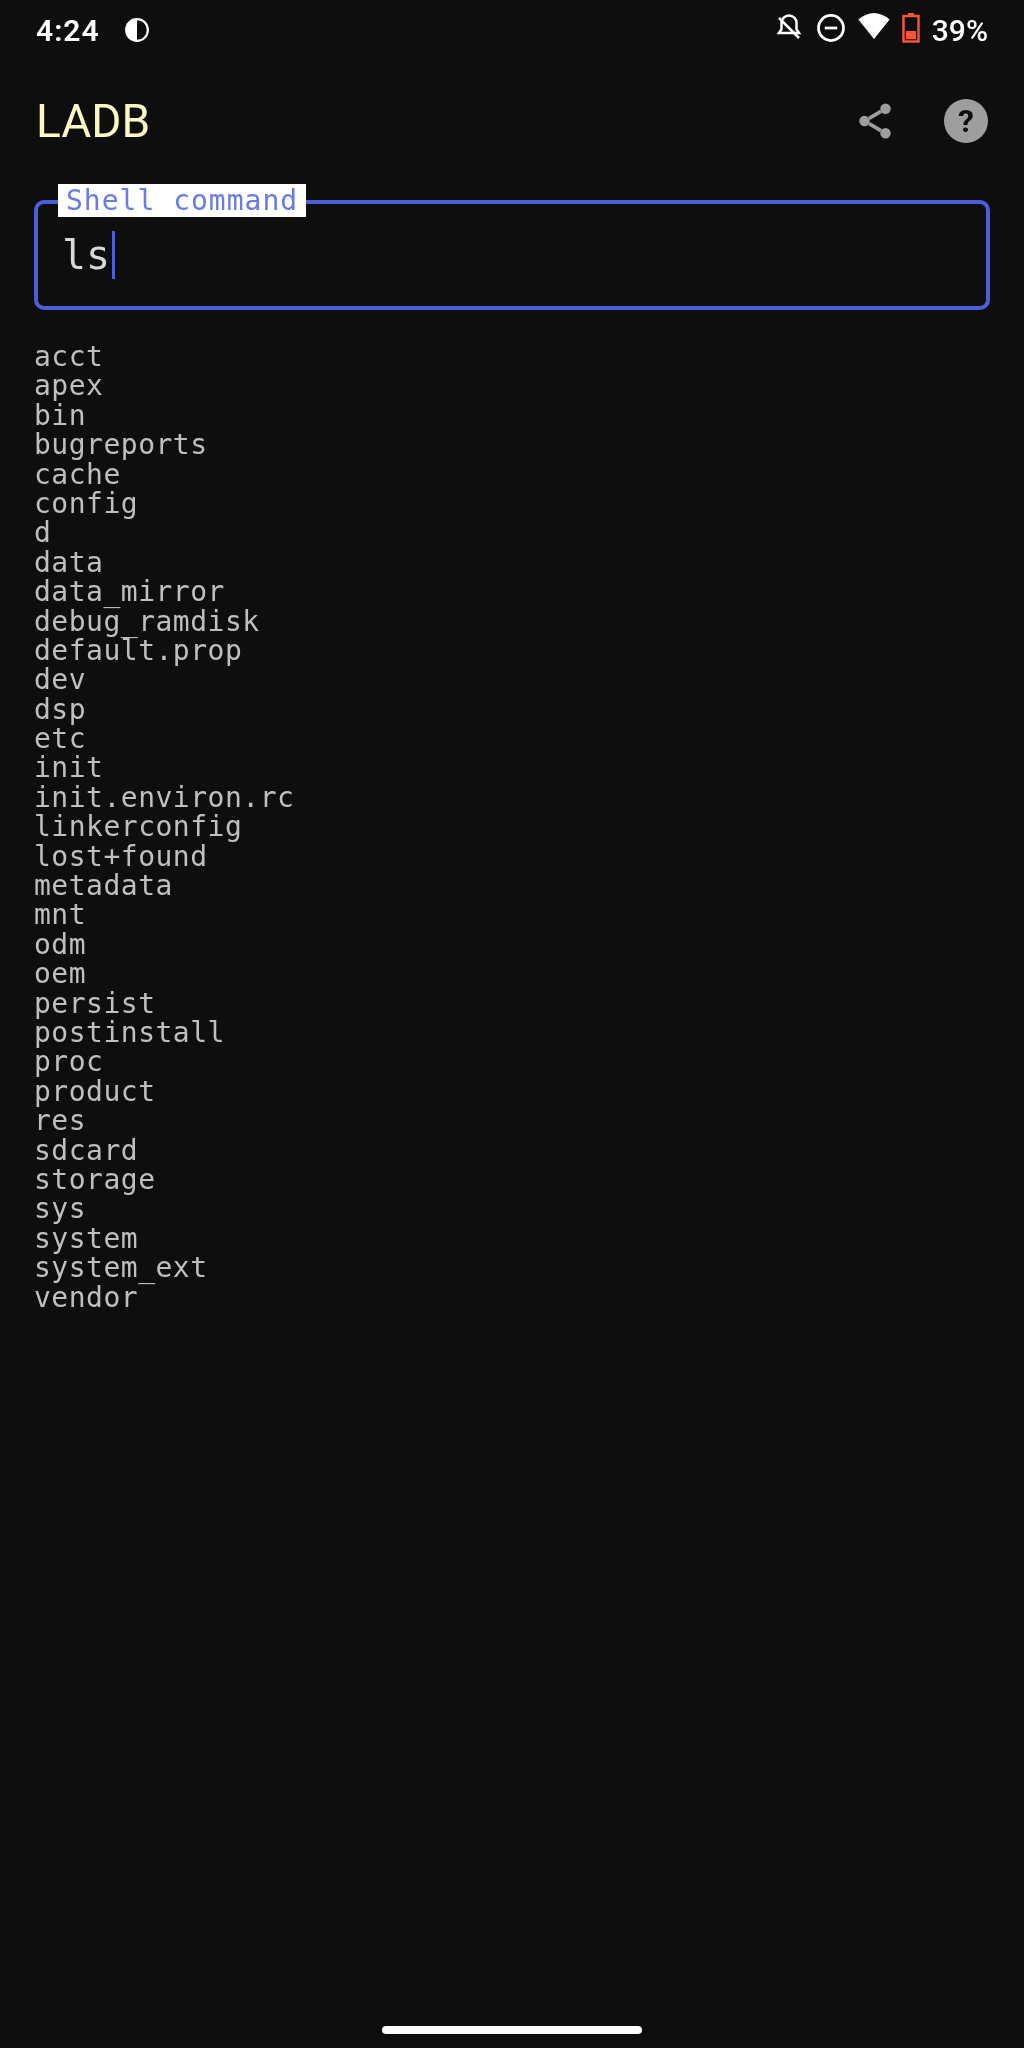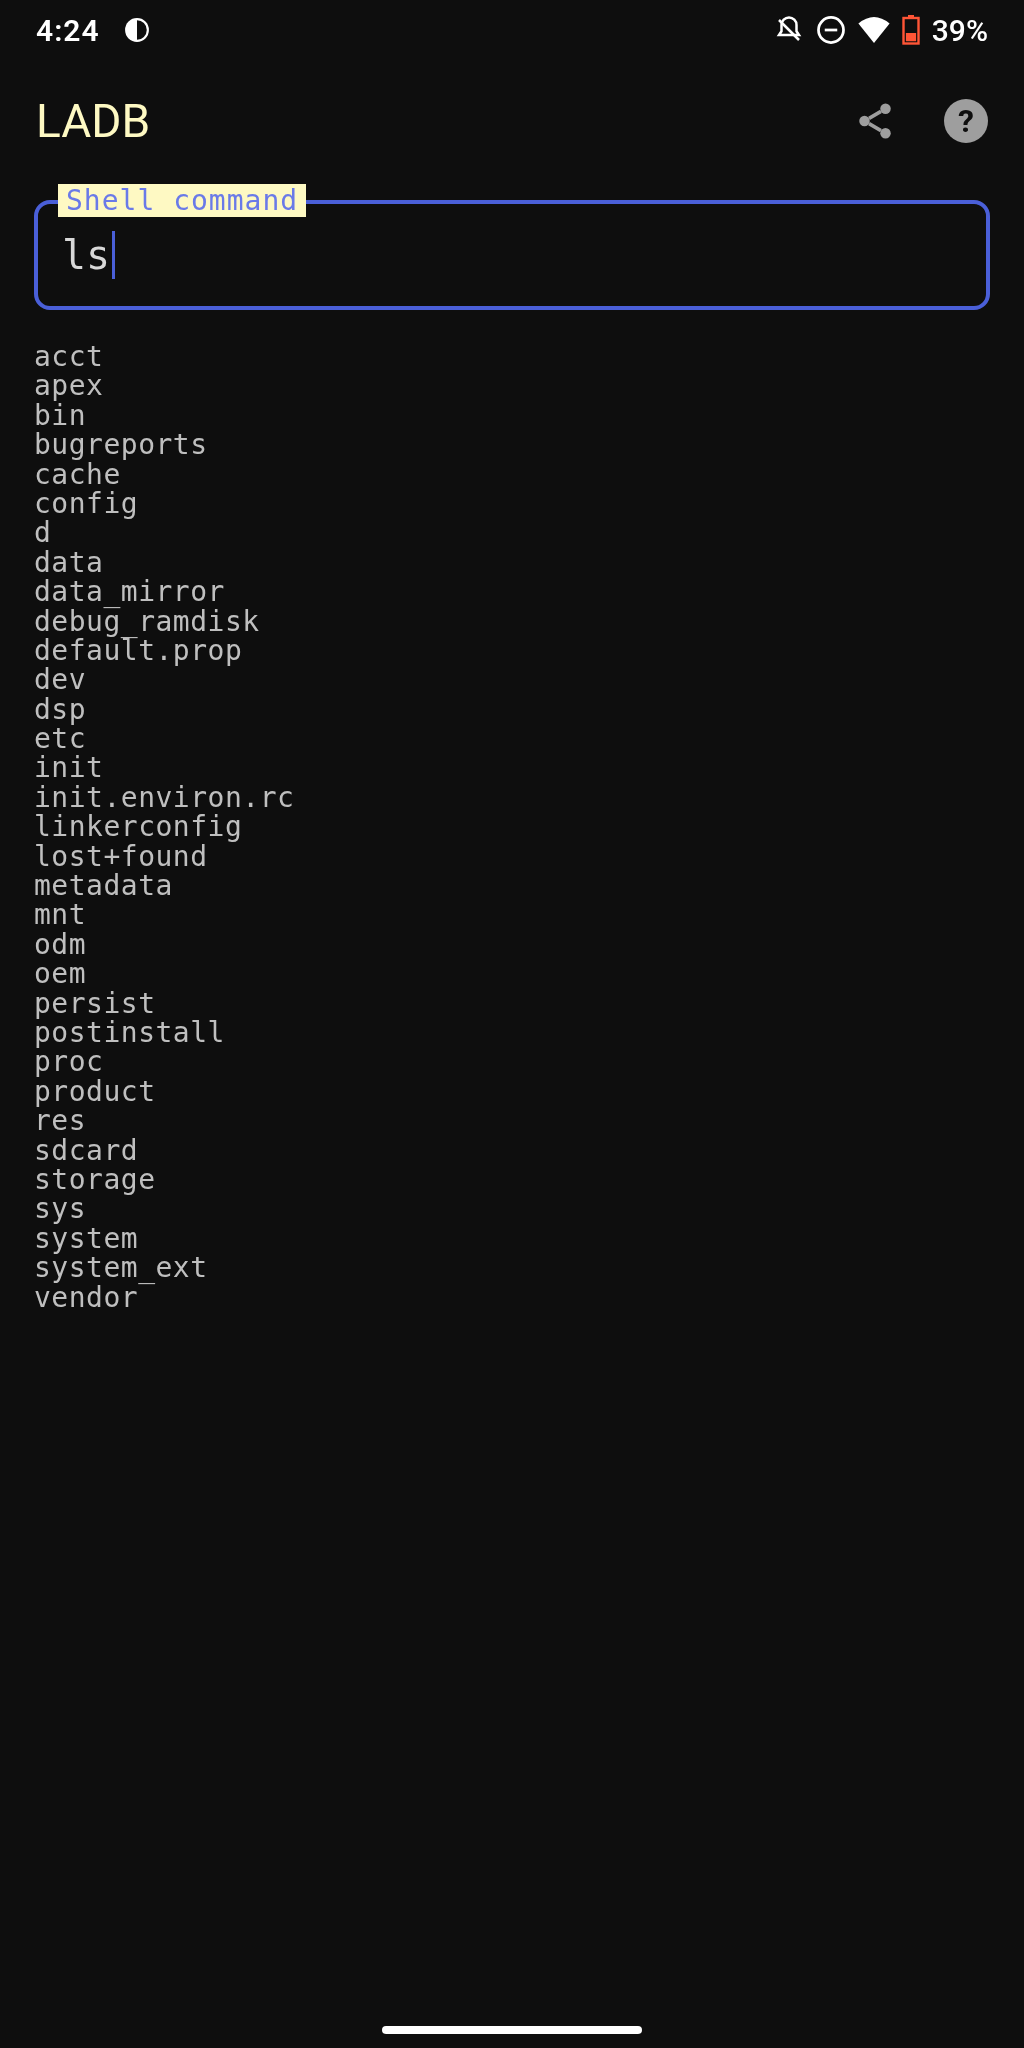--- a/index.html
+++ b/index.html
@@ -16,21 +16,21 @@
     display: flex;
     justify-content: space-between;
     align-items: center;
     height: 60px;
     padding: 0 36px 0 36px;
     color: #ffffff;
     font-size: 30px;
     font-weight: 500;
   }
   .status-left { display: flex; align-items: center; gap: 24px; }
-  .status-right { display: flex; align-items: center; gap: 12px; }
+  .status-right { display: flex; gap: 12px; }
   .clock { letter-spacing: 1px; font-weight: 600; }
 
   
   .app-bar {
     display: flex;
     align-items: center;
     justify-content: space-between;
     padding: 24px 36px 12px 36px;
     height: 110px;
   }
@@ -49,31 +49,31 @@
     font-size: 32px; font-weight: 700;
   }
 
   
   .field-wrap {
     position: relative;
     margin: 30px 34px 24px 34px;
   }
   .field {
     border: 4px solid #4a5fd8;
-    border-radius: 16px;
+    border-radius: 10px;
     height: 110px;
     display: flex;
     align-items: center;
     padding: 0 24px;
   }
   .field-label {
     position: absolute;
     top: -16px;
     left: 24px;
-    background: #fef9c3;
+    background: #ffffff;
     padding: 0 8px;
     font-family: ui-monospace, SFMono-Regular, Menlo, Consolas, monospace;
     font-size: 28px;
     color: #6a7ae8;
     letter-spacing: 1px;
   }
   .field-value {
     font-family: ui-monospace, SFMono-Regular, Menlo, Consolas, monospace;
     font-size: 40px;
     color: #d8d8d8;

